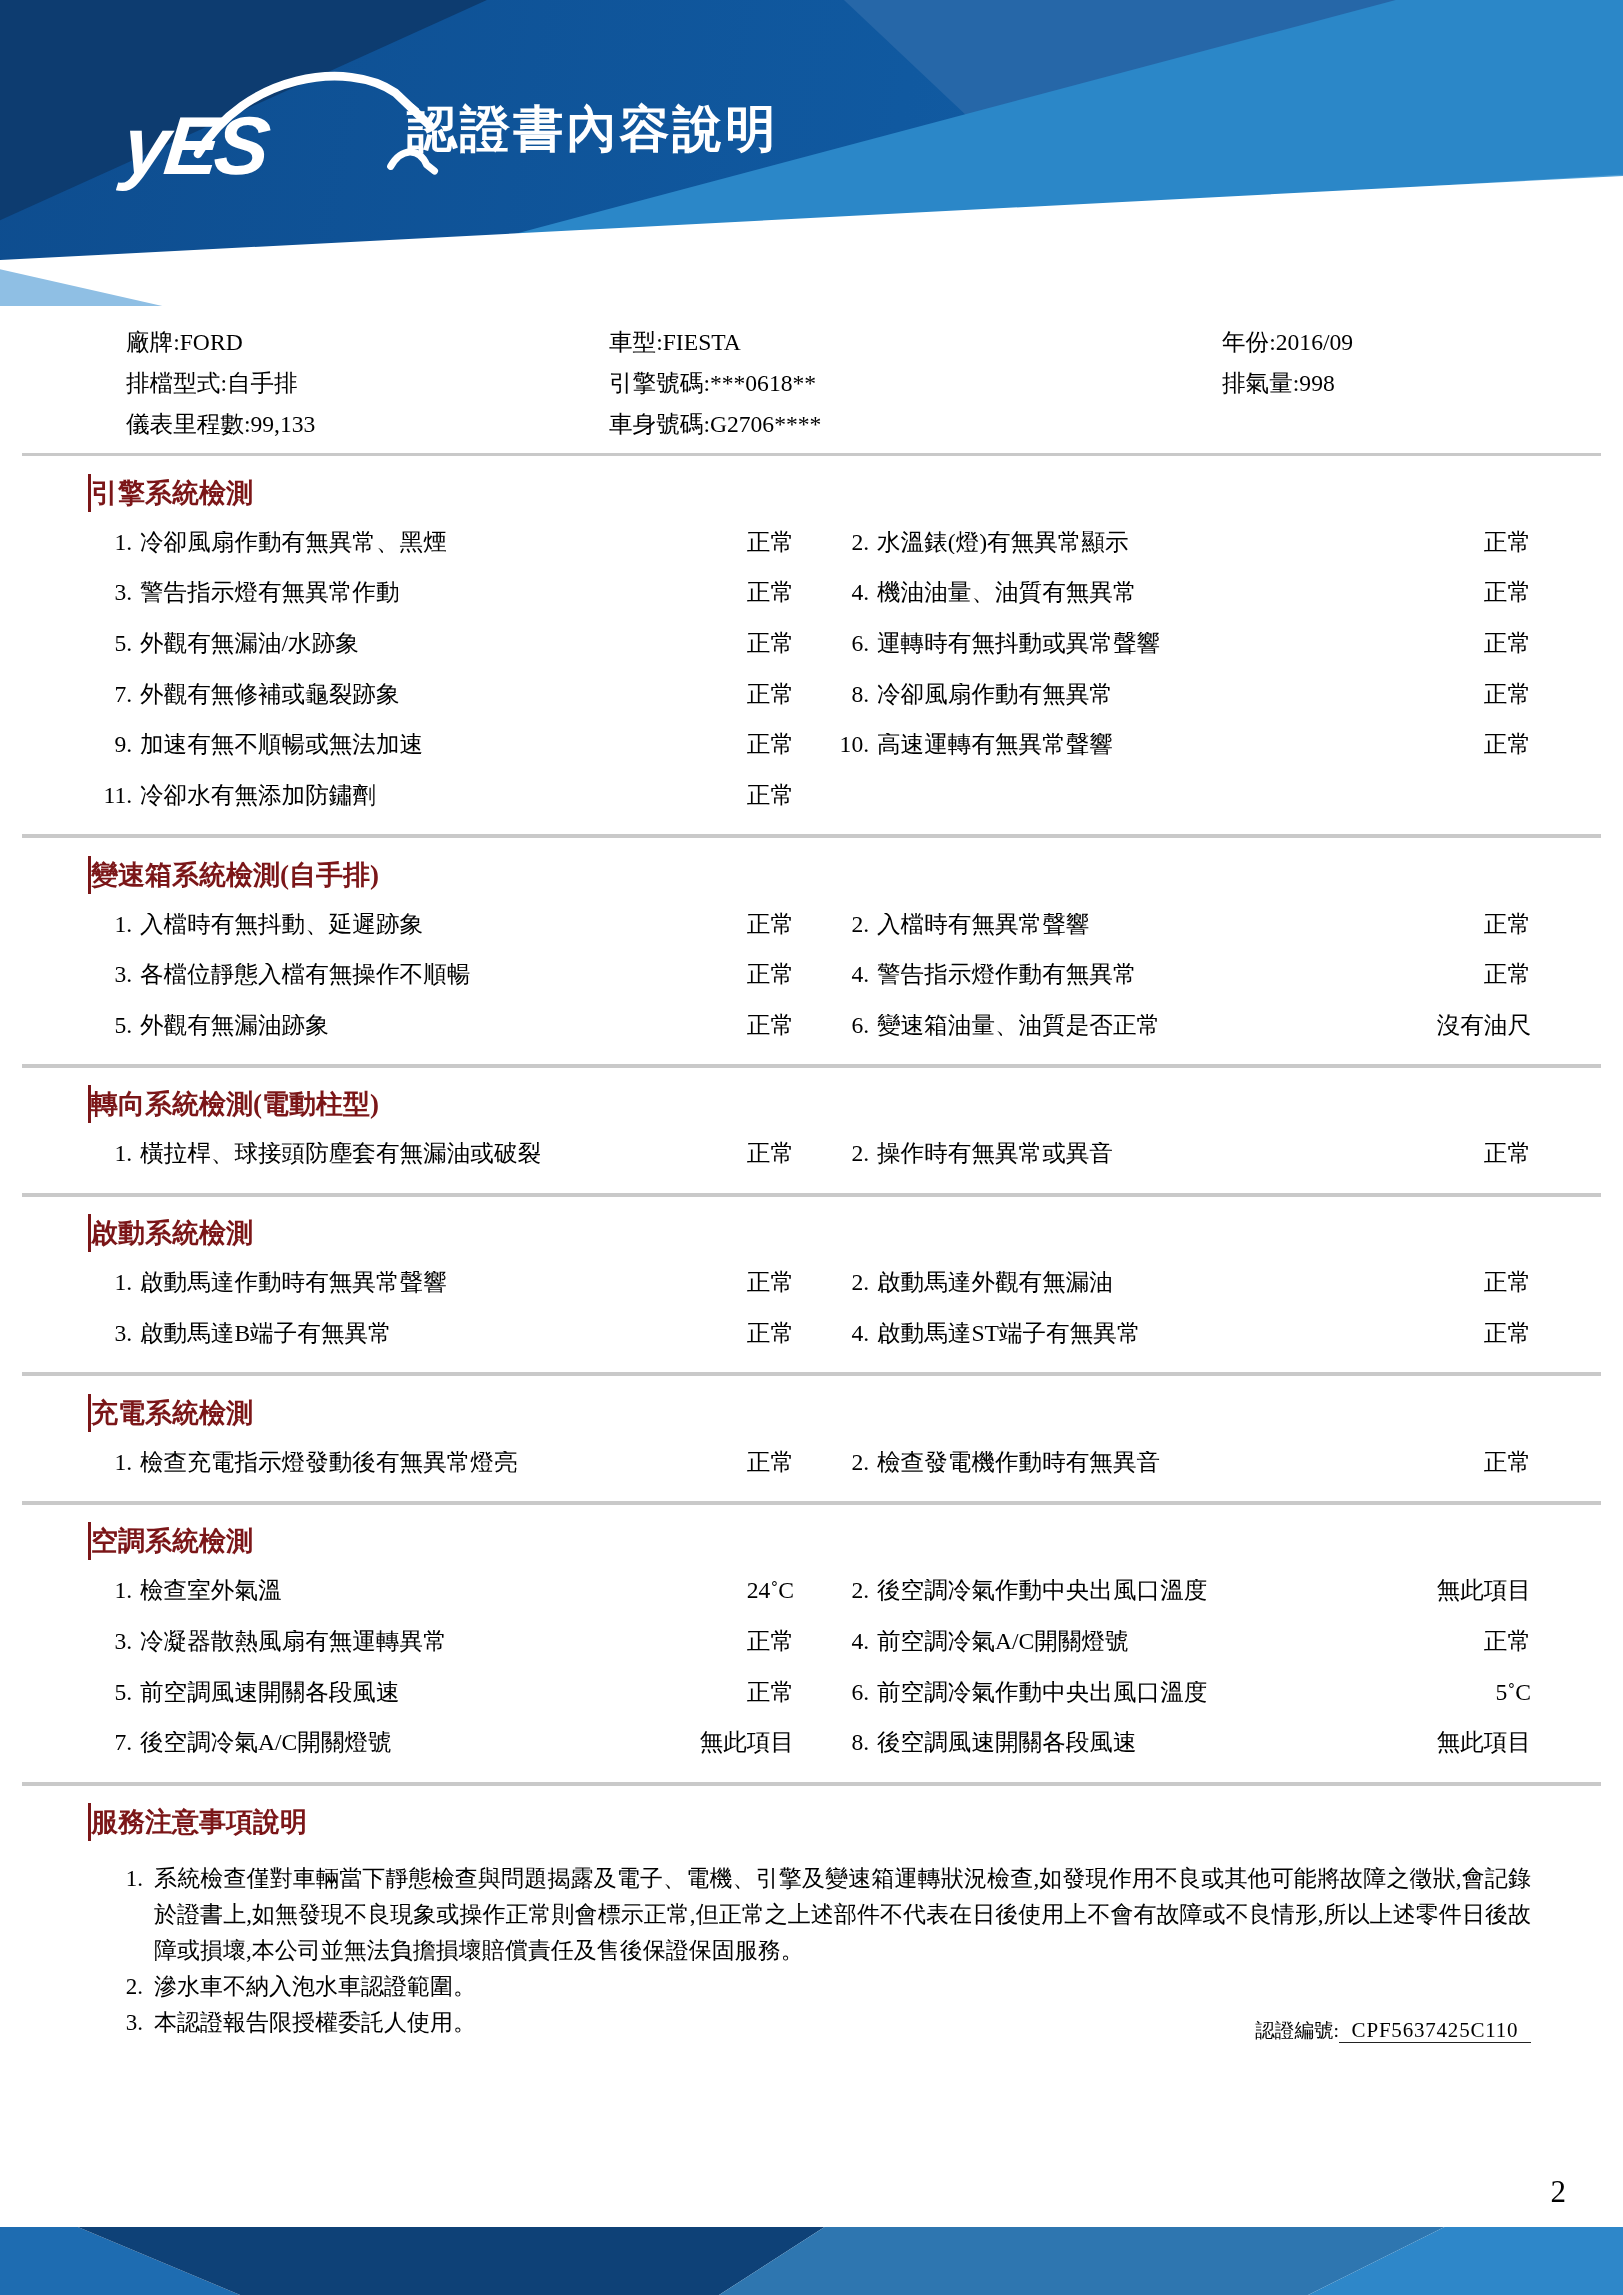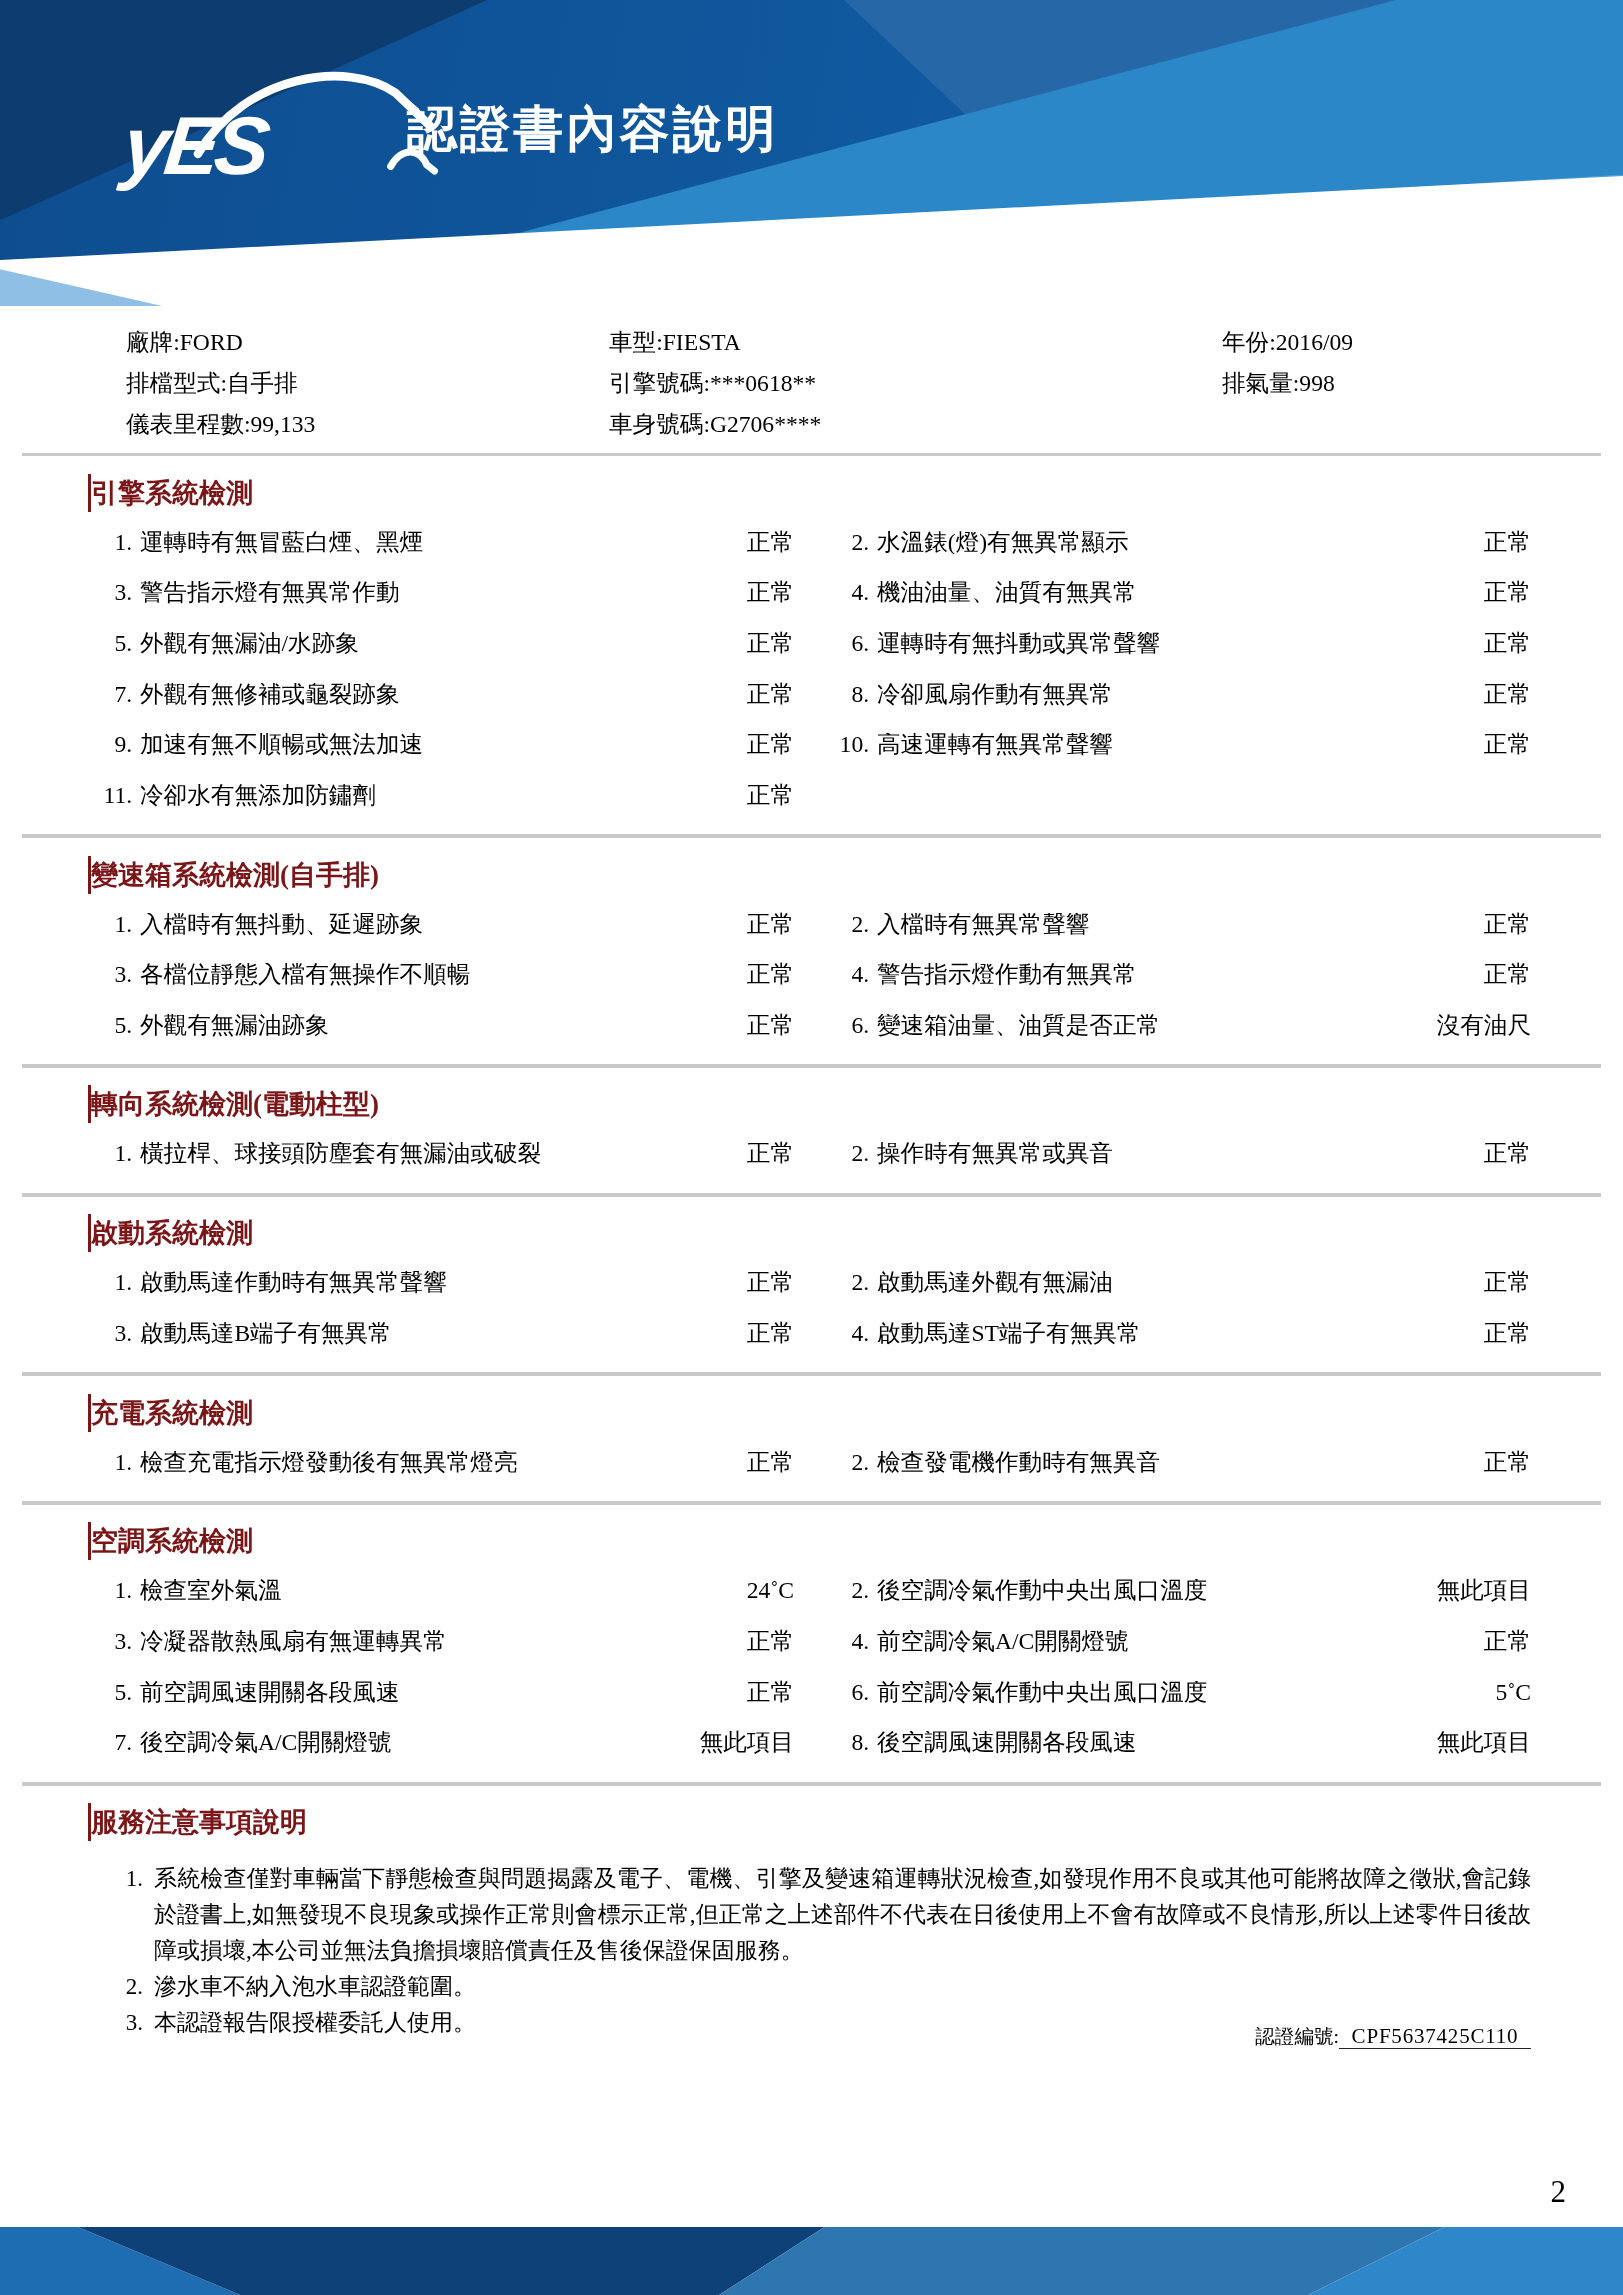--- a/index.html
+++ b/index.html
@@ -45,21 +45,21 @@
     font-size:23.6px;line-height:23.6px;margin-bottom:27px;}
   .no{text-align:right;padding-right:7.9px;white-space:nowrap;}
   .itxt{white-space:nowrap;overflow:hidden;}
   .status{text-align:right;white-space:nowrap;}
 
   
   .notes{margin:20.4px 92px 0 118px;font-size:23px;line-height:36px;}
   .note{display:flex;position:relative;}
   .note .nno{flex:0 0 36px;text-align:right;padding-right:11px;}
   .note .ntext{flex:1;text-align:justify;}
-  .cert{position:absolute;right:0;top:13px;white-space:nowrap;}
+  .cert{position:absolute;right:0;top:7px;white-space:nowrap;}
   .cert-label{font-size:19.6px;}
   .cert-number{font-size:21px;border-bottom:1.6px solid #222;padding:0 12.6px;letter-spacing:0.8px;}
 
   
   .page-number{position:absolute;right:57px;bottom:85px;font-size:31px;}
   .footer{position:absolute;left:0;bottom:0;width:100%;height:68px;}
   .fs{position:absolute;inset:0;}
   .f-left{background:var(--footer-left);clip-path:polygon(0 0,4.8% 0,14.8% 100%,0 100%);}
   .f-dark{background:var(--footer-dark);clip-path:polygon(4.8% 0,50.8% 0,44.3% 100%,14.8% 100%);}
   .f-mid{background:var(--footer-mid);clip-path:polygon(50.8% 0,89% 0,80.6% 100%,44.3% 100%);}
@@ -104,21 +104,21 @@
       <div class="fld">排氣量:998</div>
     </div>
   </div>
   <hr class="div">
 
   <div class="section">
     <div class="sec-title">引擎系統檢測</div>
     <div class="rows">
       <div class="row">
         <span class="no">1.</span>
-          <span class="itxt">運轉時有無冒藍白煙、黑煙</span>
+          <span class="itxt">冷卻風扇作動有無異常、黑煙</span>
           <span class="status">正常</span>
           <span></span>
         <span class="no">2.</span>
           <span class="itxt">水溫錶(燈)有無異常顯示</span>
           <span class="status">正常</span>
       </div>
       <div class="row">
         <span class="no">3.</span>
           <span class="itxt">警告指示燈有無異常作動</span>
           <span class="status">正常</span>

